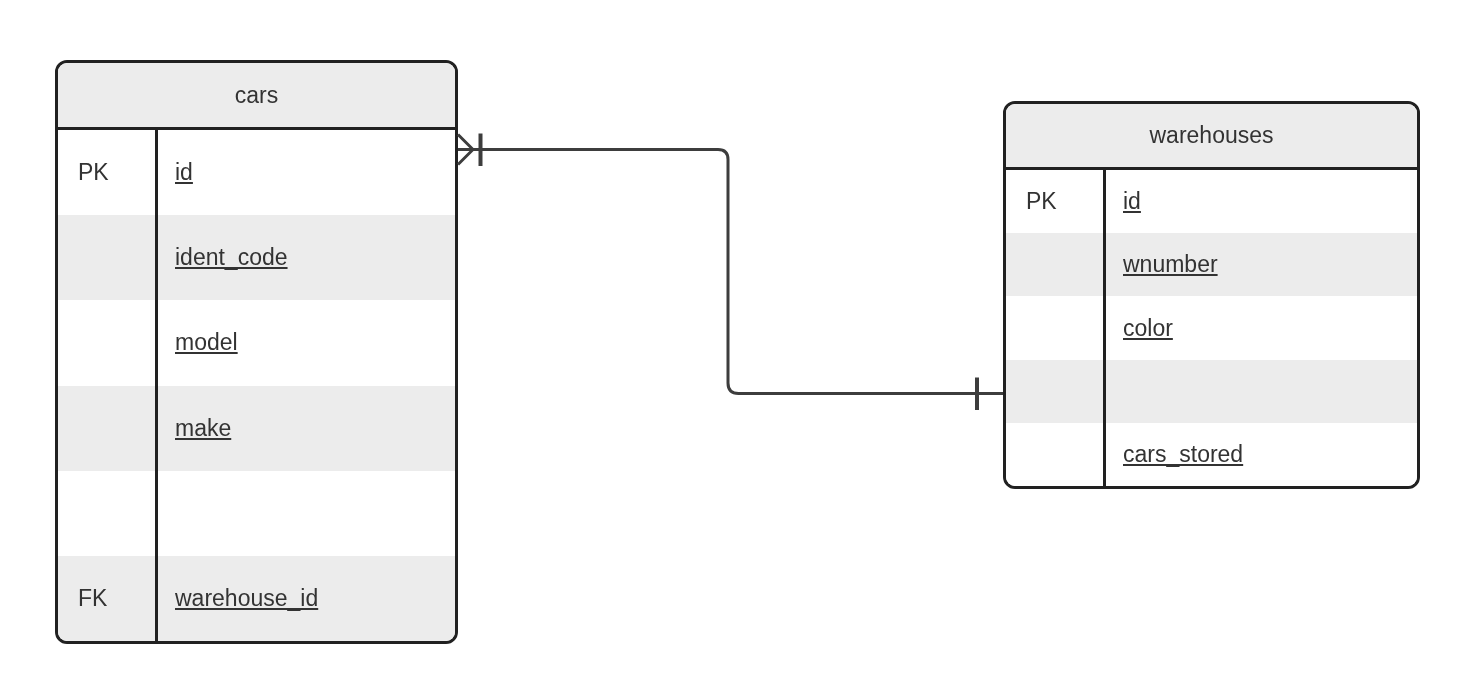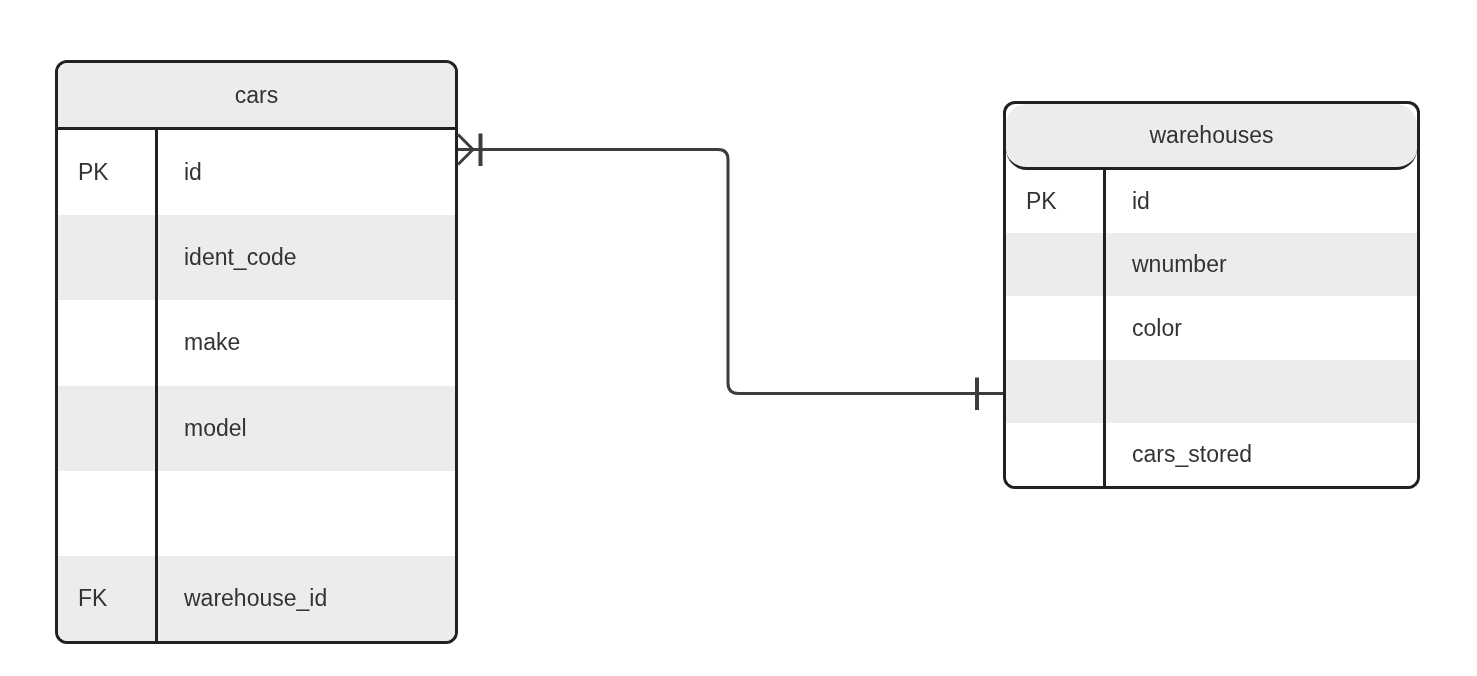--- a/index.html
+++ b/index.html
@@ -42,21 +42,21 @@
   }
   .entity-header {
     background: #ececec;
     border-bottom: 3px solid #212121;
     display: flex;
     align-items: center;
     justify-content: center;
     flex: 0 0 auto;
   }
   #entity-cars .entity-header { height: 64px; }
-  #entity-warehouses .entity-header { height: 63px; border-radius: 21px; }
+  #entity-warehouses .entity-header { height: 63px; }
   .entity-body {
     flex: 1 1 auto;
     display: flex;
     flex-direction: column;
   }
   .attr-row {
     flex: 1 1 0;
     display: flex;
     background: #ffffff;
   }
@@ -66,21 +66,22 @@
     box-sizing: border-box;
     border-right: 3px solid #212121;
     display: flex;
     align-items: center;
     padding-left: 20px;
   }
   .cell-name {
     flex: 1 1 auto;
     display: flex;
     align-items: center;
-    padding-left: 26px;
+    padding-left: 17px;
+    text-decoration: underline;
   }
   .rel-overlay {
     position: absolute;
     left: 0;
     top: 0;
     width: 1477px;
     height: 676px;
     pointer-events: none;
   }
 </style>
@@ -95,25 +96,25 @@
       <div class="attr-row">
         <div class="cell-key">PK</div>
         <div class="cell-name">id</div>
       </div>
       <div class="attr-row">
         <div class="cell-key"></div>
         <div class="cell-name">ident_code</div>
       </div>
       <div class="attr-row">
         <div class="cell-key"></div>
-        <div class="cell-name">make</div>
+        <div class="cell-name">model</div>
       </div>
       <div class="attr-row">
         <div class="cell-key"></div>
-        <div class="cell-name">model</div>
+        <div class="cell-name">make</div>
       </div>
       <div class="attr-row">
         <div class="cell-key"></div>
       </div>
       <div class="attr-row">
         <div class="cell-key">FK</div>
         <div class="cell-name">warehouse_id</div>
       </div>
     </div>
   </div>

